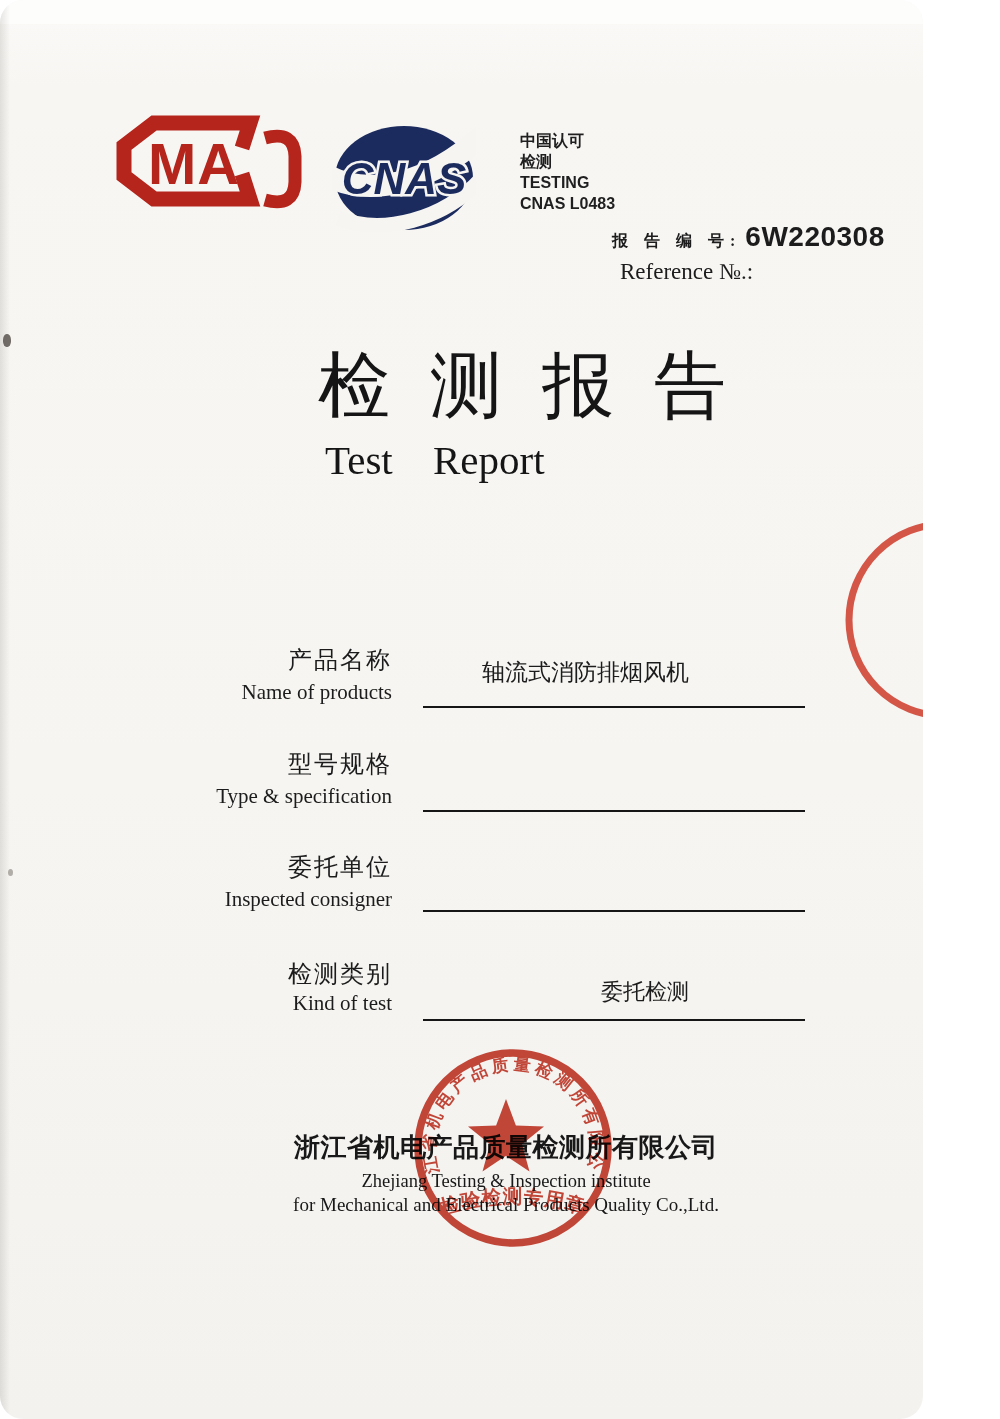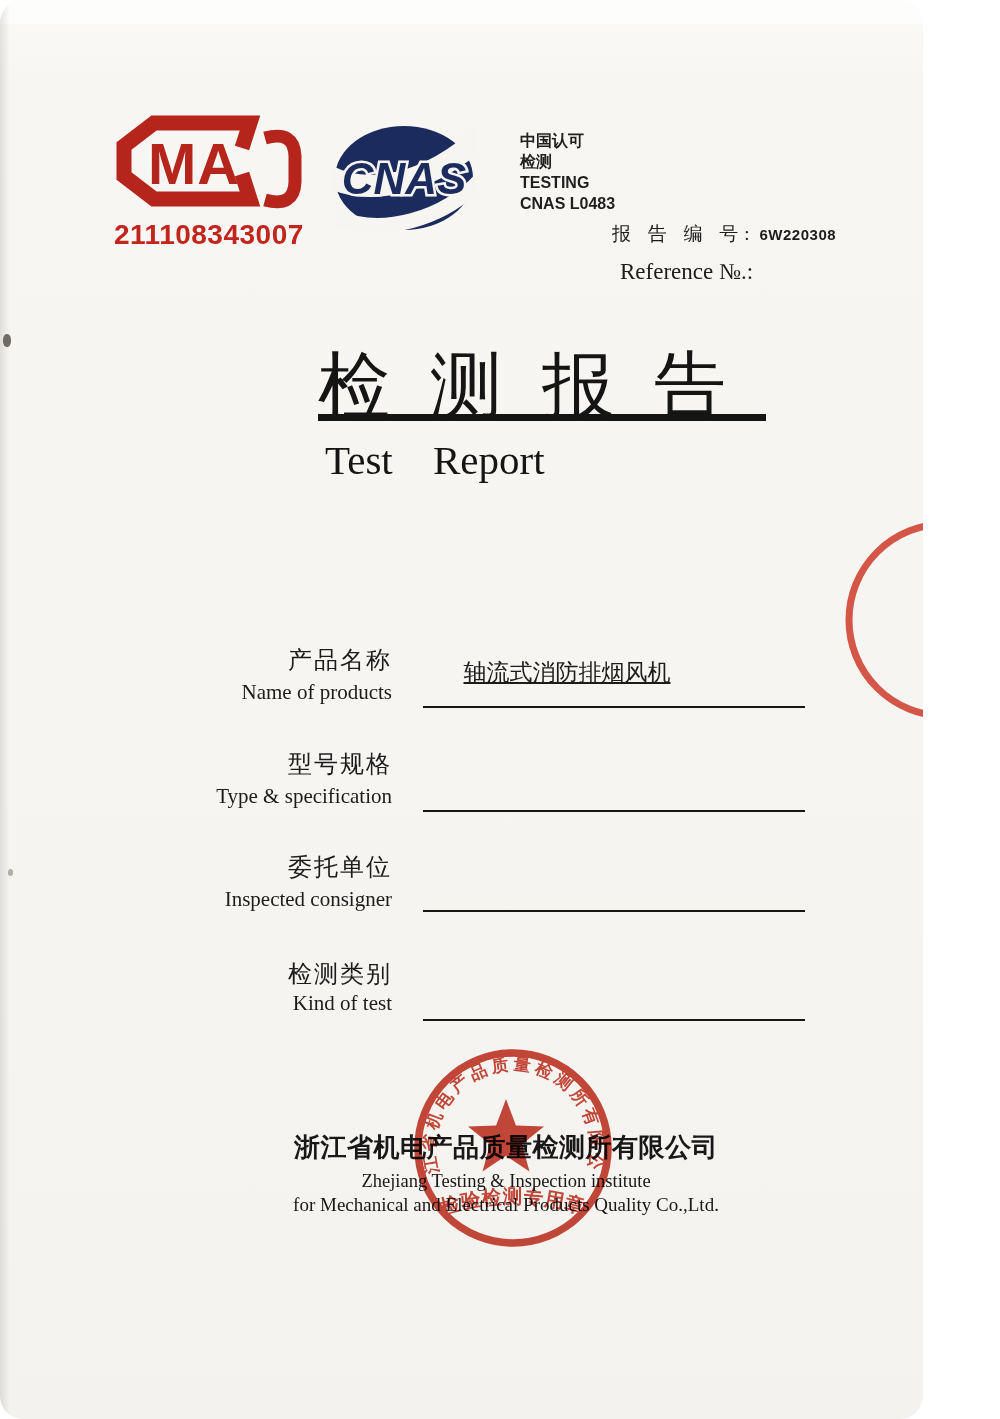--- a/index.html
+++ b/index.html
@@ -15,33 +15,33 @@
 
   
   .cma-logo{left:108px;top:102px;width:200px;height:116px;}
   .cma-number{left:114px;top:219px;font-family:"Liberation Sans","DejaVu Sans",sans-serif;
     font-weight:bold;font-size:28px;letter-spacing:.5px;color:#c1251c;}
   .cnas-logo{left:332px;top:124px;width:144px;height:108px;}
   .cnas-block{left:492px;top:130px;font-family:"Liberation Sans","DejaVu Sans",sans-serif;
     font-weight:bold;font-size:16px;line-height:21px;color:#1f1f1f;margin-left:28px;}
 
   .report-no{left:612px;top:221px;white-space:nowrap;}
-  .report-no .lbl{font-size:19px;font-weight:400;letter-spacing:6px;}
-  .report-no .val{font-family:"Liberation Sans","DejaVu Sans",sans-serif;font-weight:bold;font-size:15px;letter-spacing:.5px;}
+  .report-no .lbl{font-size:16px;font-weight:700;letter-spacing:6px;}
+  .report-no .val{font-family:"Liberation Sans","DejaVu Sans",sans-serif;font-weight:bold;font-size:28px;letter-spacing:.5px;}
   .reference{left:620px;top:259px;font-size:23px;}
 
   
-  .title-zh{left:318px;top:338px;font-size:72px;letter-spacing:40px;white-space:nowrap;color:#151515;text-decoration:underline;}
+  .title-zh{left:318px;top:338px;font-size:72px;letter-spacing:40px;white-space:nowrap;color:#151515;}
   .title-en{left:325px;top:436px;width:380px;font-size:41px;word-spacing:30px;color:#151515;}
 
   
   .flabel{width:392px;left:0;text-align:right;padding-right:612px;box-sizing:content-box;}
   .flabel-zh{font-size:24px;letter-spacing:2px;}
   .flabel-en{font-size:21px;}
-  .fvalue{left:434px;width:266px;text-align:center;white-space:nowrap;text-decoration:underline;}
+  .fvalue{left:423px;width:266px;text-align:right;white-space:nowrap;}
   .fline{left:423px;width:382px;border-bottom:2px solid #161616;height:0;}
   .zh-val{font-size:23px;}
   .r1-zh{top:644px;} .r1-en{top:680px;} .r1-val{top:657px;} .r1-line{top:706px;}
   .r2-zh{top:748px;} .r2-en{top:784px;} .r2-val{top:761px;font-size:26px;} .r2-line{top:810px;}
   .r3-zh{top:851px;} .r3-en{top:887px;} .r3-val{top:865px;} .r3-line{top:910px;}
   .r4-zh{top:958px;} .r4-en{top:991px;} .r4-val{top:977px;font-size:22px;} .r4-line{top:1019px;}
   .flabel{position:absolute;}
 
   
   .footer-zh{left:0;top:1130px;width:1012px;text-align:center;font-size:26px;font-weight:600;letter-spacing:.5px;color:#181818;}
@@ -65,21 +65,20 @@
   <div class="top-strip"></div>
   <div class="edge-shade"></div>
   <div class="abs speck1"></div>
   <div class="abs speck2"></div>
 
   <svg class="abs cma-logo" viewBox="0 0 200 112">
     <path d="M 134 44 L 142 19 L 46 19 L 16 42 L 16 72 L 46 95 L 142 95 L 134 70" fill="none" stroke="#b5251c" stroke-width="15" stroke-linejoin="miter"></path>
     <text x="40" y="80" font-family="Liberation Sans, DejaVu Sans, sans-serif" font-weight="bold" font-size="58" fill="#b5251c" letter-spacing="1">MA</text>
     <path d="M 157 34 Q 186 26 187 52 L 187 78 Q 186 104 157 96" fill="none" stroke="#b5251c" stroke-width="13"></path>
   </svg>
-  <div class="abs cma-number">211108343007</div>
 
   <svg class="abs cnas-logo" viewBox="0 0 144 108">
     <ellipse cx="72" cy="54" rx="69" ry="52" fill="#1c2b5e"></ellipse>
     <path d="M -8 50 C 35 74 95 62 152 10" fill="none" stroke="#f6f5f2" stroke-width="22"></path>
     <path d="M 6 94 C 50 112 112 96 150 54" fill="none" stroke="#f6f5f2" stroke-width="15"></path>
     <text x="72" y="70" text-anchor="middle" font-family="Liberation Sans, DejaVu Sans, sans-serif" font-weight="bold" font-style="italic" font-size="44" fill="#1c2b5e" stroke="#f6f5f2" stroke-width="5" paint-order="stroke" letter-spacing="0">CNAS</text>
   </svg>
 
   <div class="abs cnas-block">
     <div>中国认可</div>
@@ -105,20 +104,21 @@
   <div class="flabel flabel-zh r2-zh">型号规格</div>
   <div class="flabel flabel-en r2-en">Type &amp; specification</div>
   <div class="abs fline r2-line"></div>
 
   <div class="flabel flabel-zh r3-zh">委托单位</div>
   <div class="flabel flabel-en r3-en">Inspected consigner</div>
   <div class="abs fline r3-line"></div>
 
   <div class="flabel flabel-zh r4-zh">检测类别</div>
   <div class="flabel flabel-en r4-en">Kind of test</div>
+  <div class="abs fvalue r4-val">委托检测</div>
   <div class="abs fline r4-line"></div>
 
   <div class="abs footer-zh">浙江省机电产品质量检测所有限公司</div>
   <div class="abs footer-en1">Zhejiang Testing &amp; Inspection institute</div>
   <div class="abs footer-en2">for Mechanical and Electrical Products Quality Co.,Ltd.</div>
 
   <svg class="abs stamp-main" viewBox="0 0 216 216">
     <defs>
       <path id="ringPath" d="M 37.3 141 A 78 78 0 1 1 178.7 141" fill="none"></path>
       <path id="botPath" d="M 38 174 Q 108 152 178 174" fill="none"></path>

